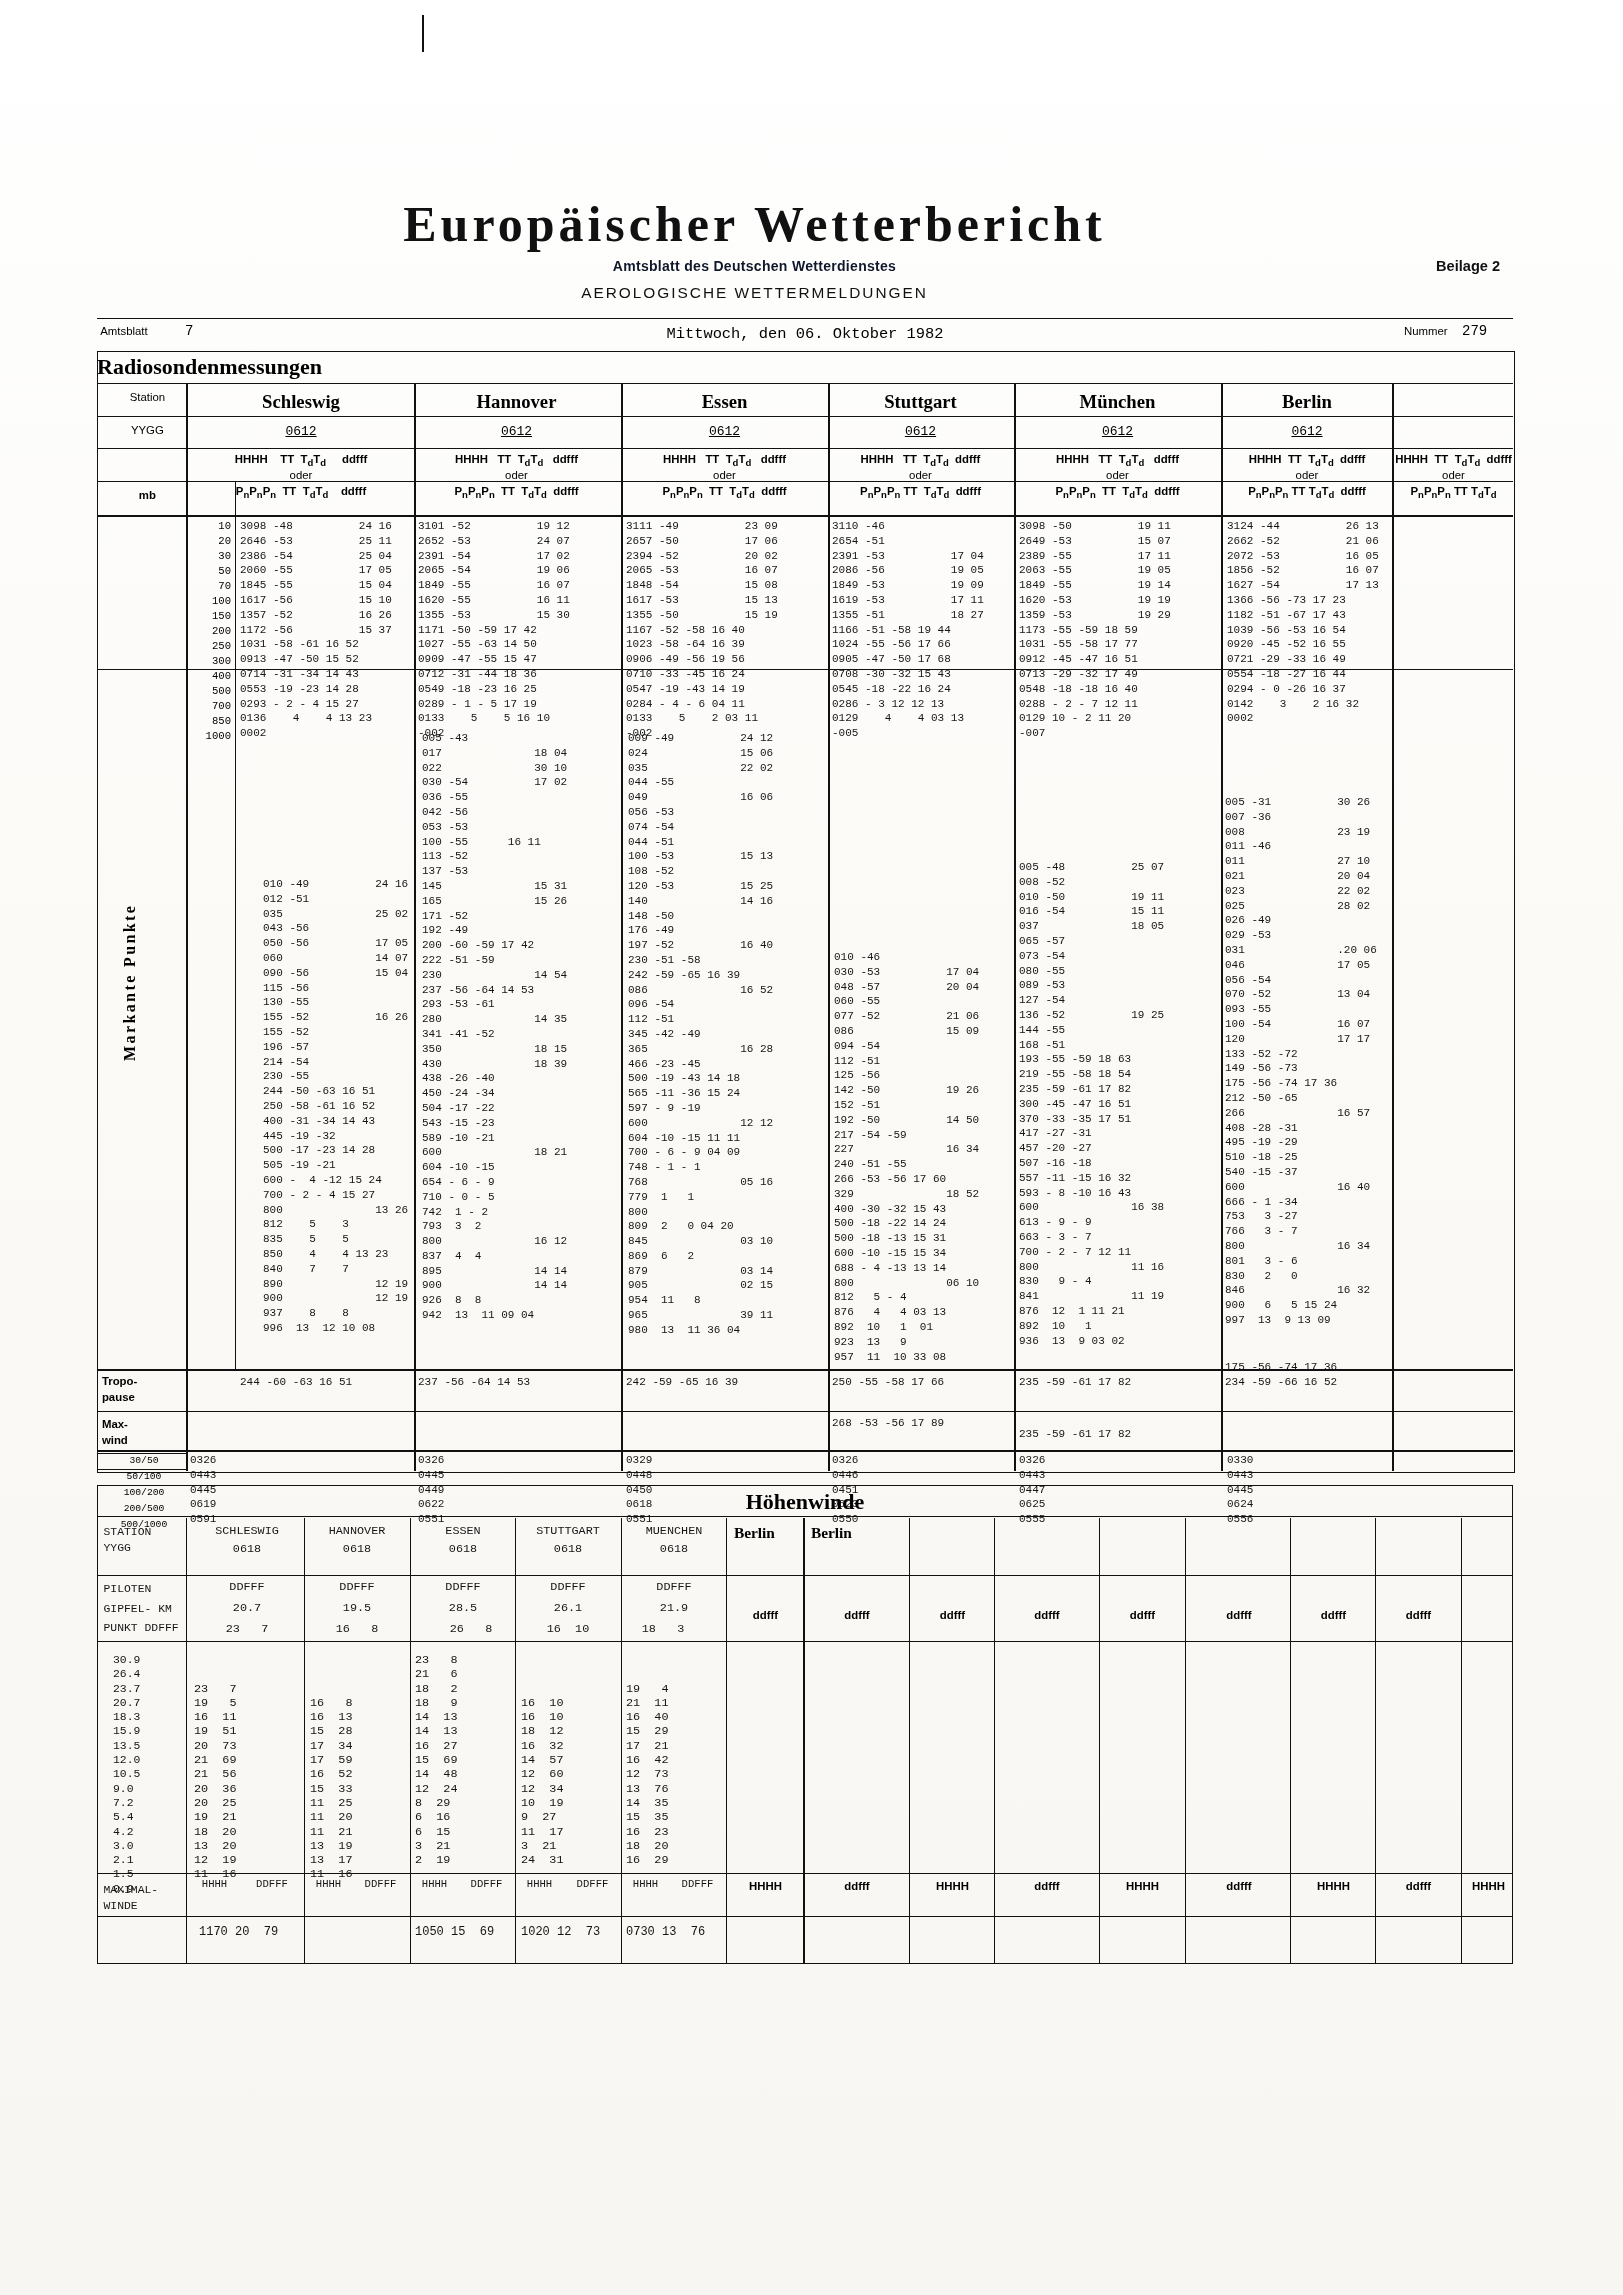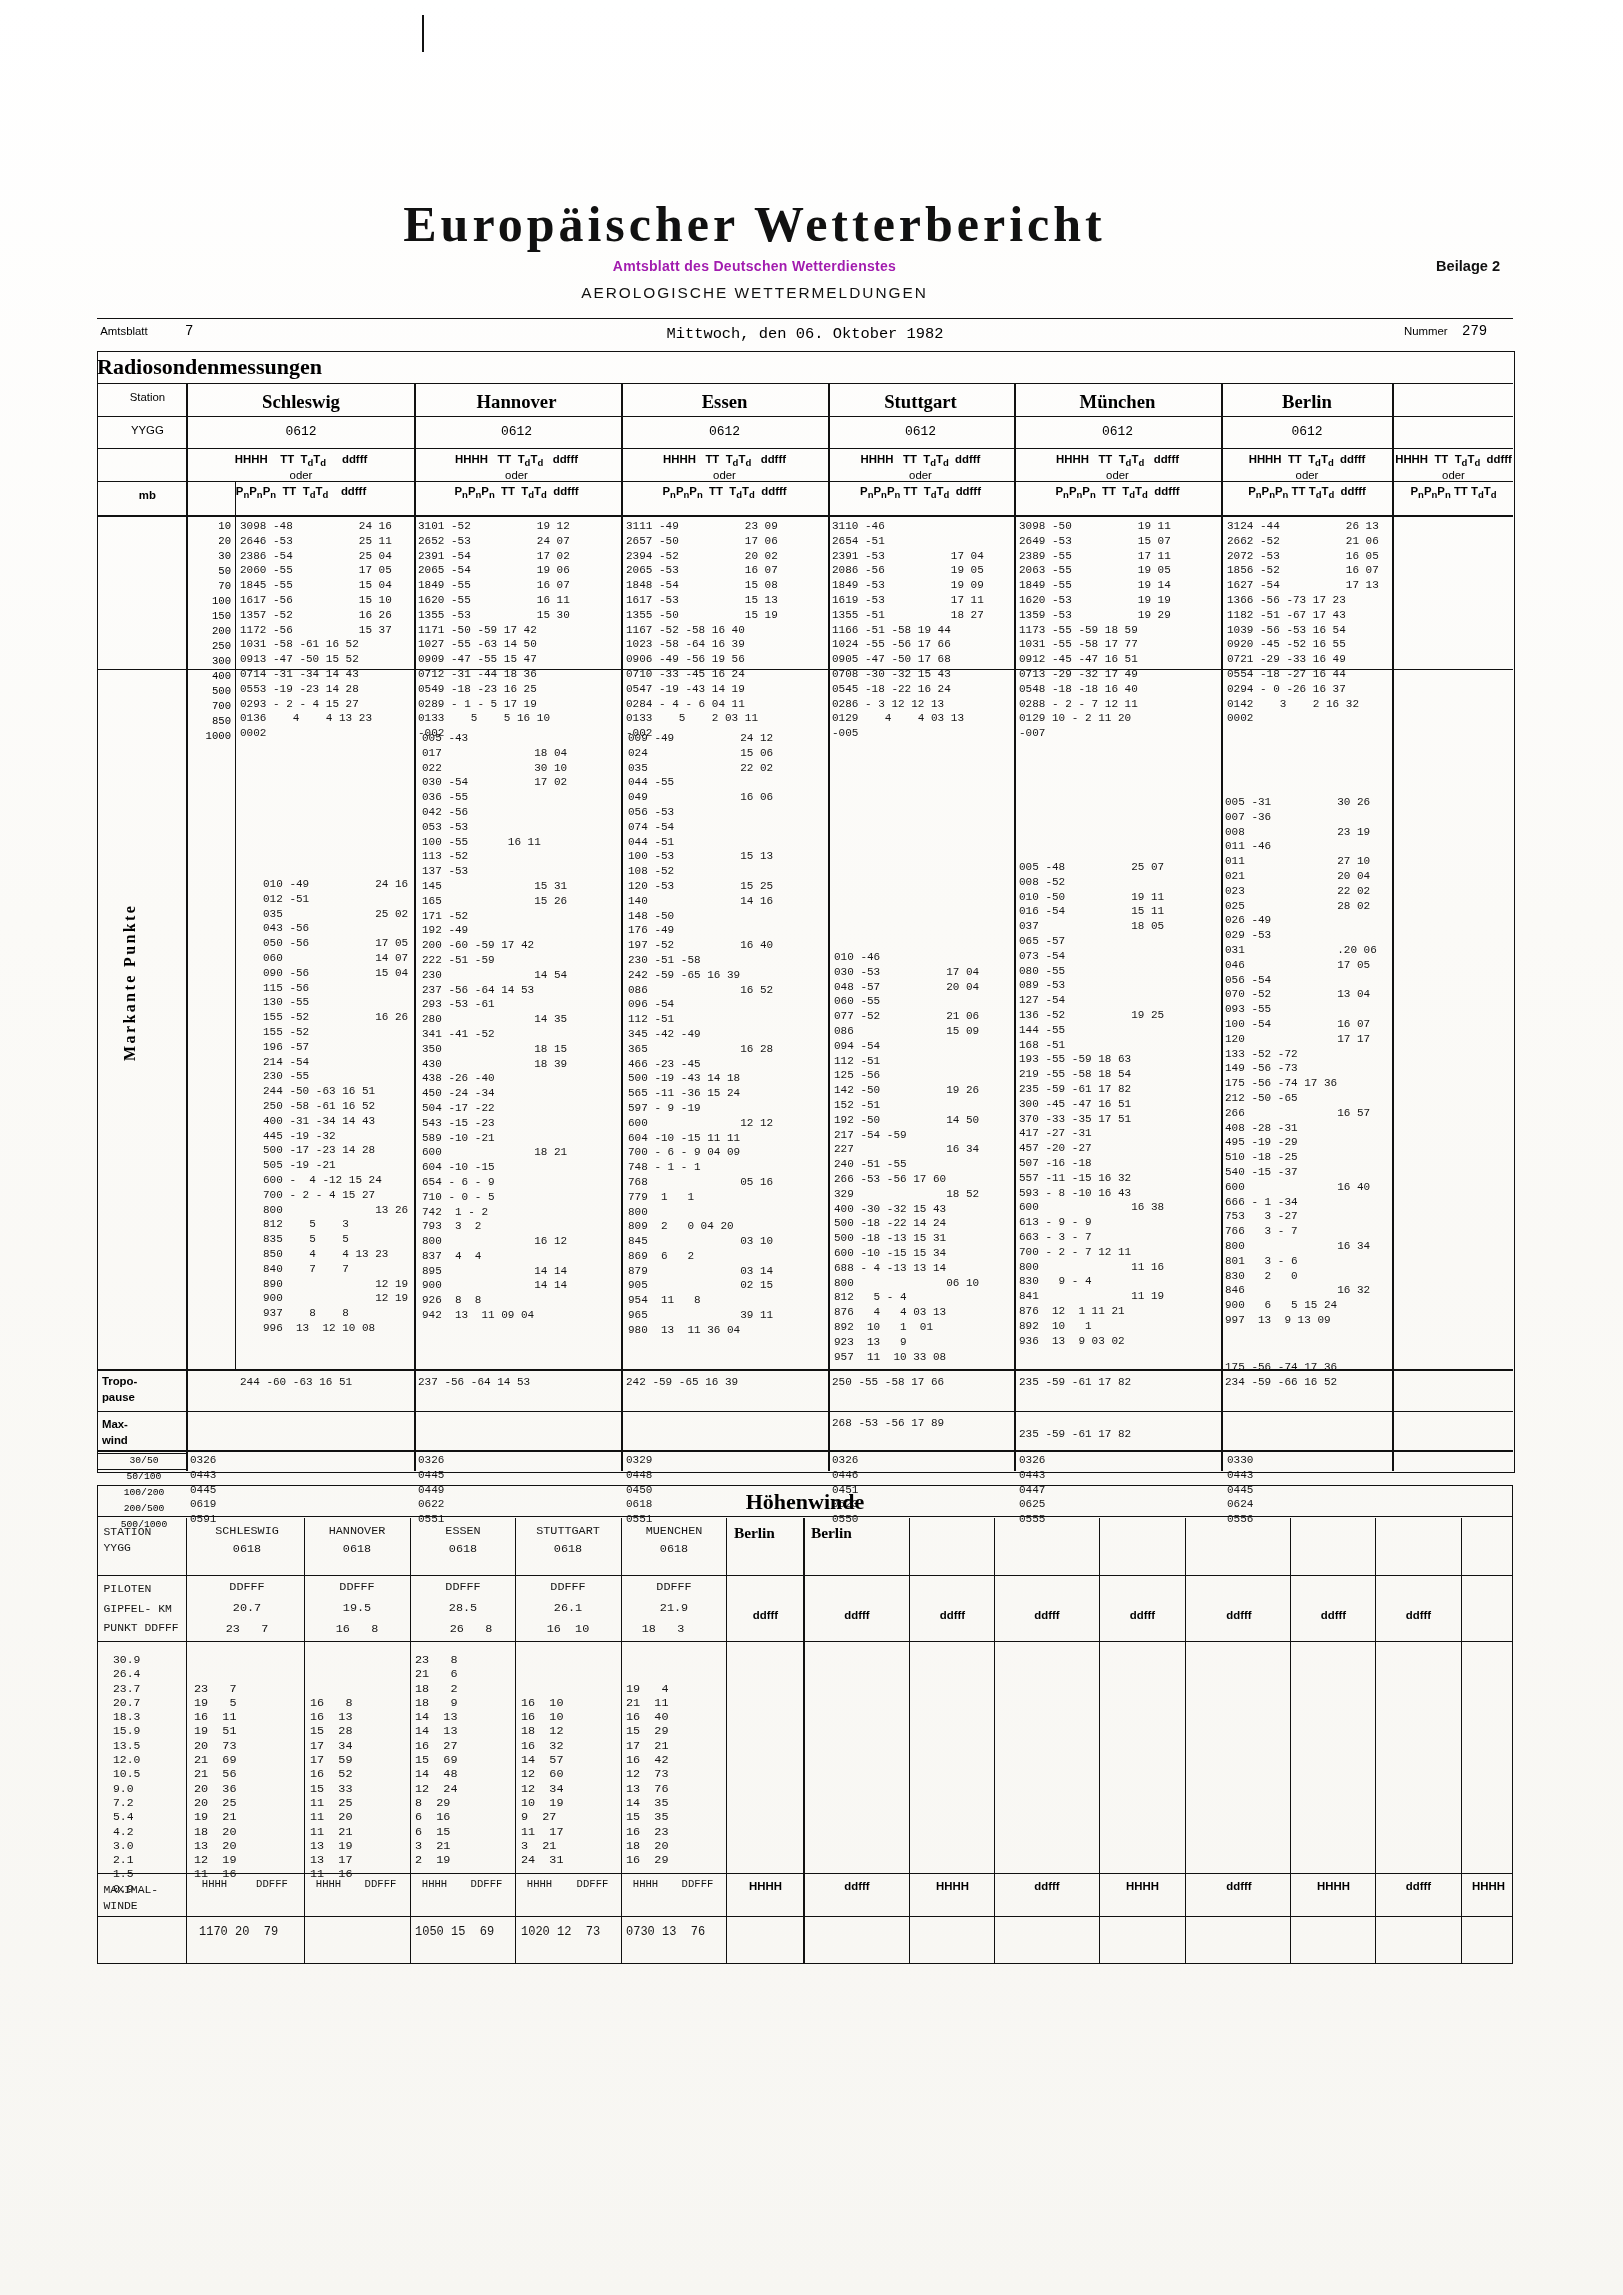--- a/index.html
+++ b/index.html
@@ -19,21 +19,21 @@
   }
   .sheet{position:absolute;left:97px;top:0;width:1461px;height:2295px;}
   .tickmark{position:absolute;left:422px;top:14.6px;width:2.4px;height:37px;background:#111;}
   
   .title{
     position:absolute;left:0;top:195px;width:1315px;text-align:center;
     font-family:"Liberation Serif",serif;font-size:50px;letter-spacing:4px;font-weight:700;color:#111;
   }
   .subtitle{
     position:absolute;left:0;top:258px;width:1315px;text-align:center;
-    font-family:"Liberation Sans",sans-serif;font-size:14px;font-weight:700;color:#a21caf;letter-spacing:0.3px;
+    font-family:"Liberation Sans",sans-serif;font-size:14px;font-weight:700;color:#0f172a;letter-spacing:0.3px;
   }
   .subtitle2{
     position:absolute;left:0;top:284px;width:1315px;text-align:center;
     font-family:"Liberation Sans",sans-serif;font-size:15.4px;font-weight:400;color:#111;letter-spacing:2px;
   }
   .beilage{
     position:absolute;left:1339px;top:258px;font-size:14.6px;font-weight:700;color:#111;
   }
   
   .jahrbar{position:absolute;left:0;top:318px;width:1416px;height:32px;border-top:1.6px solid #111;border-bottom:0.8px solid #111;}
@@ -48,21 +48,21 @@
     position:absolute;left:0;top:351px;width:1416px;height:32px;border-bottom:0.8px solid #111;
     font-family:"Liberation Serif",serif;font-weight:700;font-size:22px;line-height:32px;
   }
   .vline{position:absolute;background:#111;width:0.8px;}
   .hline{position:absolute;background:#111;height:0.8px;}
   .vline2{position:absolute;background:#111;width:1.6px;}
   .hline2{position:absolute;background:#111;height:1.6px;}
   .cell{position:absolute;font-family:"Liberation Sans",sans-serif;}
   .stationname{font-family:"Liberation Serif",serif;font-weight:700;font-size:18.7px;text-align:center;}
   .hdrsm{font-size:11.4px;text-align:center;font-weight:700;}
-  .hdrmono{font-family:"Liberation Mono",monospace;font-size:13px;text-align:center;}
+  .hdrmono{font-family:"Liberation Mono",monospace;font-size:13px;text-align:center;text-decoration:underline;}
   .mono{font-family:"Liberation Mono",monospace;font-size:11.8px;white-space:pre;color:#151515;}
   .mono-s{font-family:"Liberation Mono",monospace;font-size:11px;white-space:pre;color:#151515;line-height:14.8px;}
   .lbl{font-size:11.4px;}
   .lbl-b{font-size:11.4px;font-weight:700;}
   .vert{
     writing-mode:vertical-rl;transform:rotate(180deg);
     font-family:"Liberation Serif",serif;font-weight:700;font-size:16px;letter-spacing:2.4px;text-align:center;
   }
   .mbcol{font-family:"Liberation Mono",monospace;font-size:10.6px;text-align:right;line-height:15px;}
   

